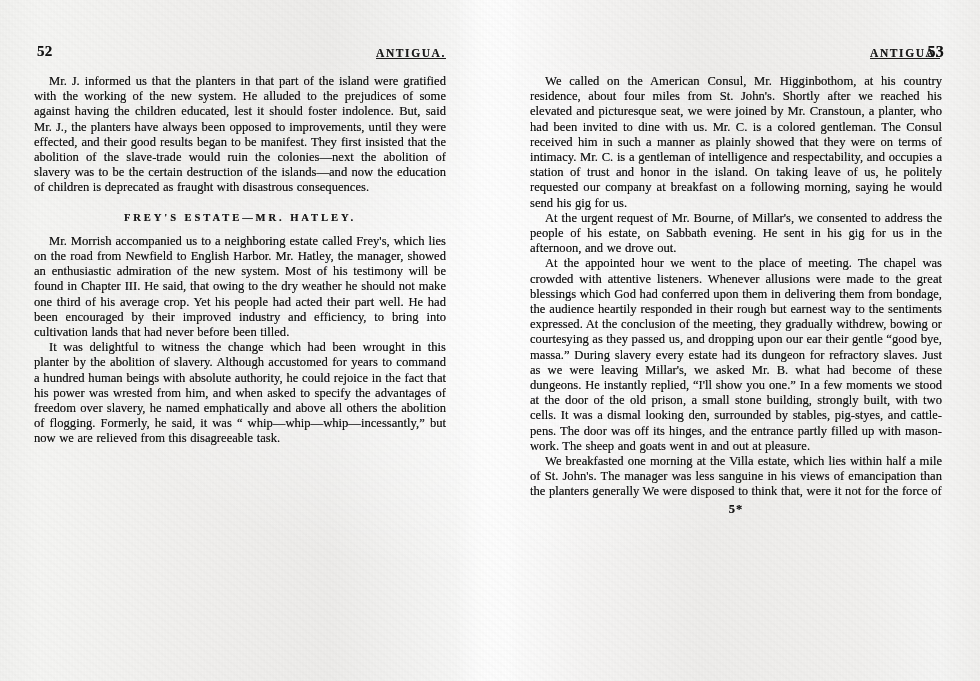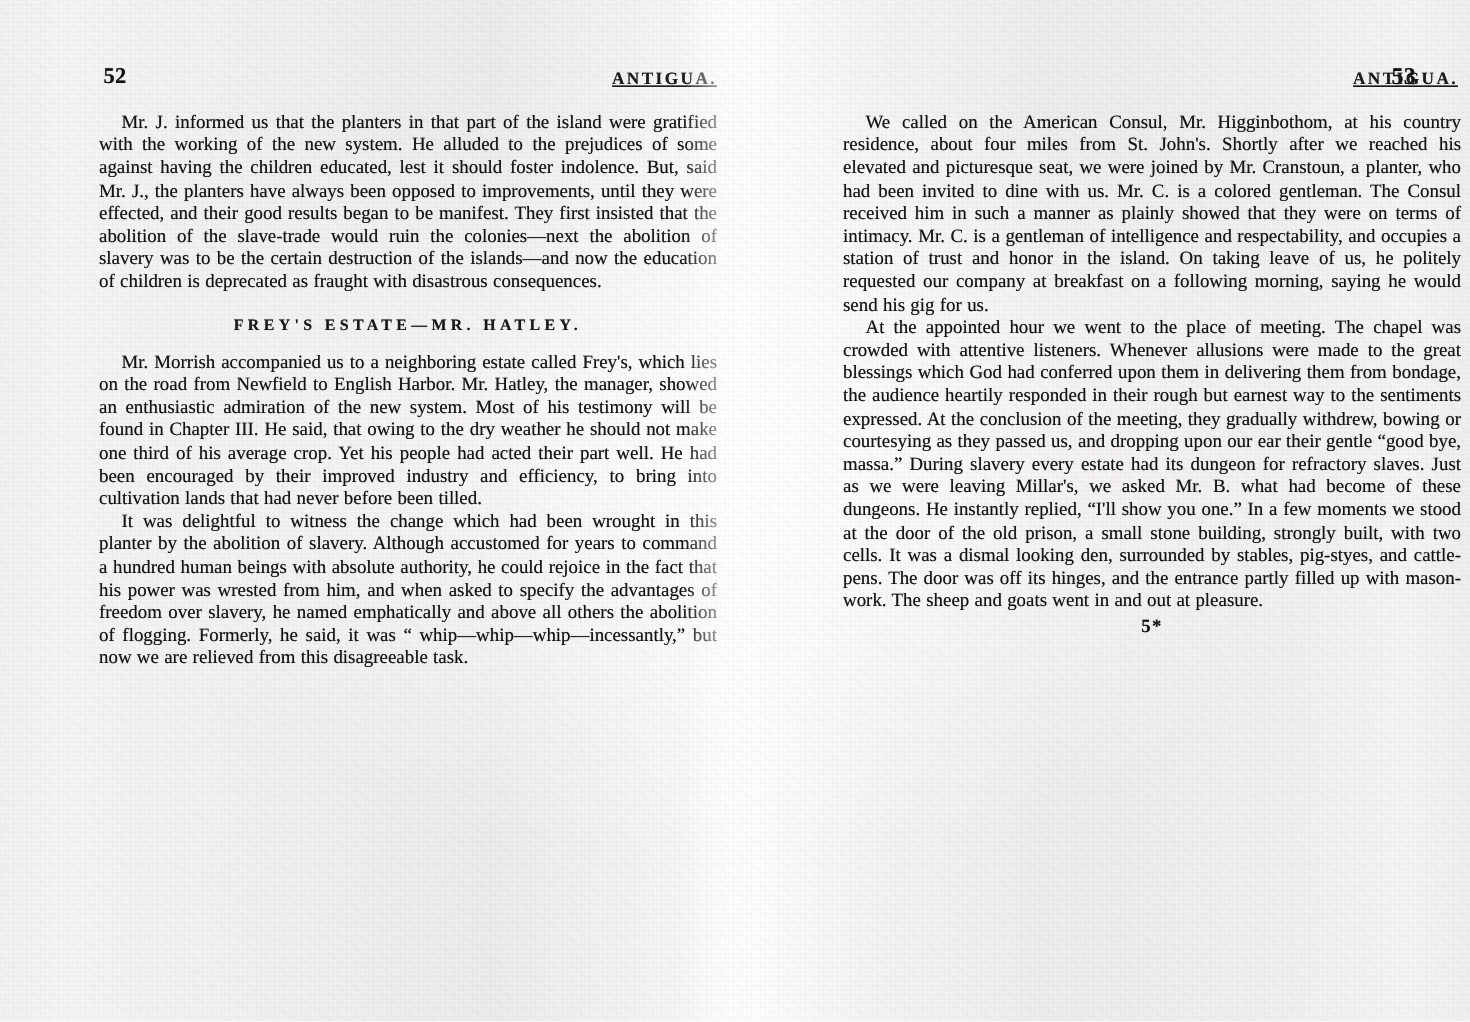--- a/index.html
+++ b/index.html
@@ -127,21 +127,20 @@
     text-align: center;
     text-indent: 0;
     font-size: 12.5px;
     font-weight: bold;
     letter-spacing: 1px;
   }
 
   
   .column, .running-head, .folio {
     text-shadow: 0 0 0.45px rgba(0,0,0,0.55);
-    margin-left: 32px;
   }
 </style>
 </head>
 <body>
 
 <div id="scan-page">
 
   <div id="folio-left" class="folio">52</div>
   <div id="head-left" class="running-head">
     <span class="head-title">ANTIGUA.</span>
@@ -157,20 +156,22 @@
 
     <div class="section-heading">FREY'S ESTATE—MR. HATLEY.</div>
 
     <p>Mr. Morrish accompanied us to a neighboring estate called Frey's, which lies on the road from Newfield to English Harbor. Mr. Hatley, the manager, showed an enthusiastic admiration of the new system. Most of his testimony will be found in Chapter III. He said, that owing to the dry weather he should not make one third of his average crop. Yet his people had acted their part well. He had been encouraged by their improved industry and efficiency, to bring into cultivation lands that had never before been tilled.</p>
     <p><span>It was delightful to witness the change which had been wrought in this planter by the abolition of slavery. Although accustomed for years to command a hundred human beings with absolute authority, he could rejoice in the fact that his power was wrested from him, and when asked to specify the advantages of freedom over slavery, he named emphatically and above all others </span><span class="it">the abolition of flogging.</span><span> Formerly, he said, it was “ </span><span class="it">whip—whip—whip—incessantly,</span><span>” but now we are relieved from this disagreeable task.</span></p>
   </div>
 
   <div id="column-right" class="column">
 
     <p><span>We called on the American Consul, Mr. Higginbothom, at his country residence, about four miles from St. John's. Shortly after we reached his elevated and picturesque seat, we were joined by Mr. Cranstoun, a planter, who had been invited to dine with us. Mr. C. is a </span><span class="it">colored gentleman.</span><span> The Consul received him in such a manner as plainly showed that they were on terms of intimacy. Mr. C. is a gentleman of intelligence and respectability, and occupies a station of trust and honor in the island. On taking leave of us, he politely requested our company at breakfast on a following morning, saying he would send his gig for us.</span></p>
+    <p>At the urgent request of Mr. Bourne, of Millar's, we consented to address the people of his estate, on Sabbath evening. He sent in his gig for us in the afternoon, and we drove out.</p>
     <p><span>At the appointed hour we went to the place of meeting. The chapel was crowded with attentive listeners. Whenever allusions were made to the great blessings which God had conferred upon them in delivering them from bondage, the audience heartily responded in their rough but earnest way to the sentiments expressed. At the conclusion of the meeting, they gradually withdrew, bowing or courtesying as they passed us, and dropping upon our ear their gentle “good bye, massa.” During slavery every estate had its </span><span class="it">dungeon</span><span> for refractory slaves. Just as we were leaving Millar's, we asked Mr. B. what had become of these dungeons. He instantly replied, “I'll show you one.” In a few moments we stood at the door of the old prison, a small stone building, strongly built, with two cells. It was a dismal looking den, surrounded by stables, pig-styes, and cattle-pens. The door was off its hinges, and the entrance partly filled up with mason-work. The sheep and goats went in and out at pleasure.</span></p>
+    <p>We breakfasted one morning at the Villa estate, which lies within half a mile of St. John's. The manager was less sanguine in his views of emancipation than the planters generally We were disposed to think that, were it not for the force of</p>
 
     <div class="signature-mark">5*</div>
   </div>
 
   <div id="scan-gutter"></div>
   <div id="scan-grain"></div>
 </div>
 
 </body></html>

